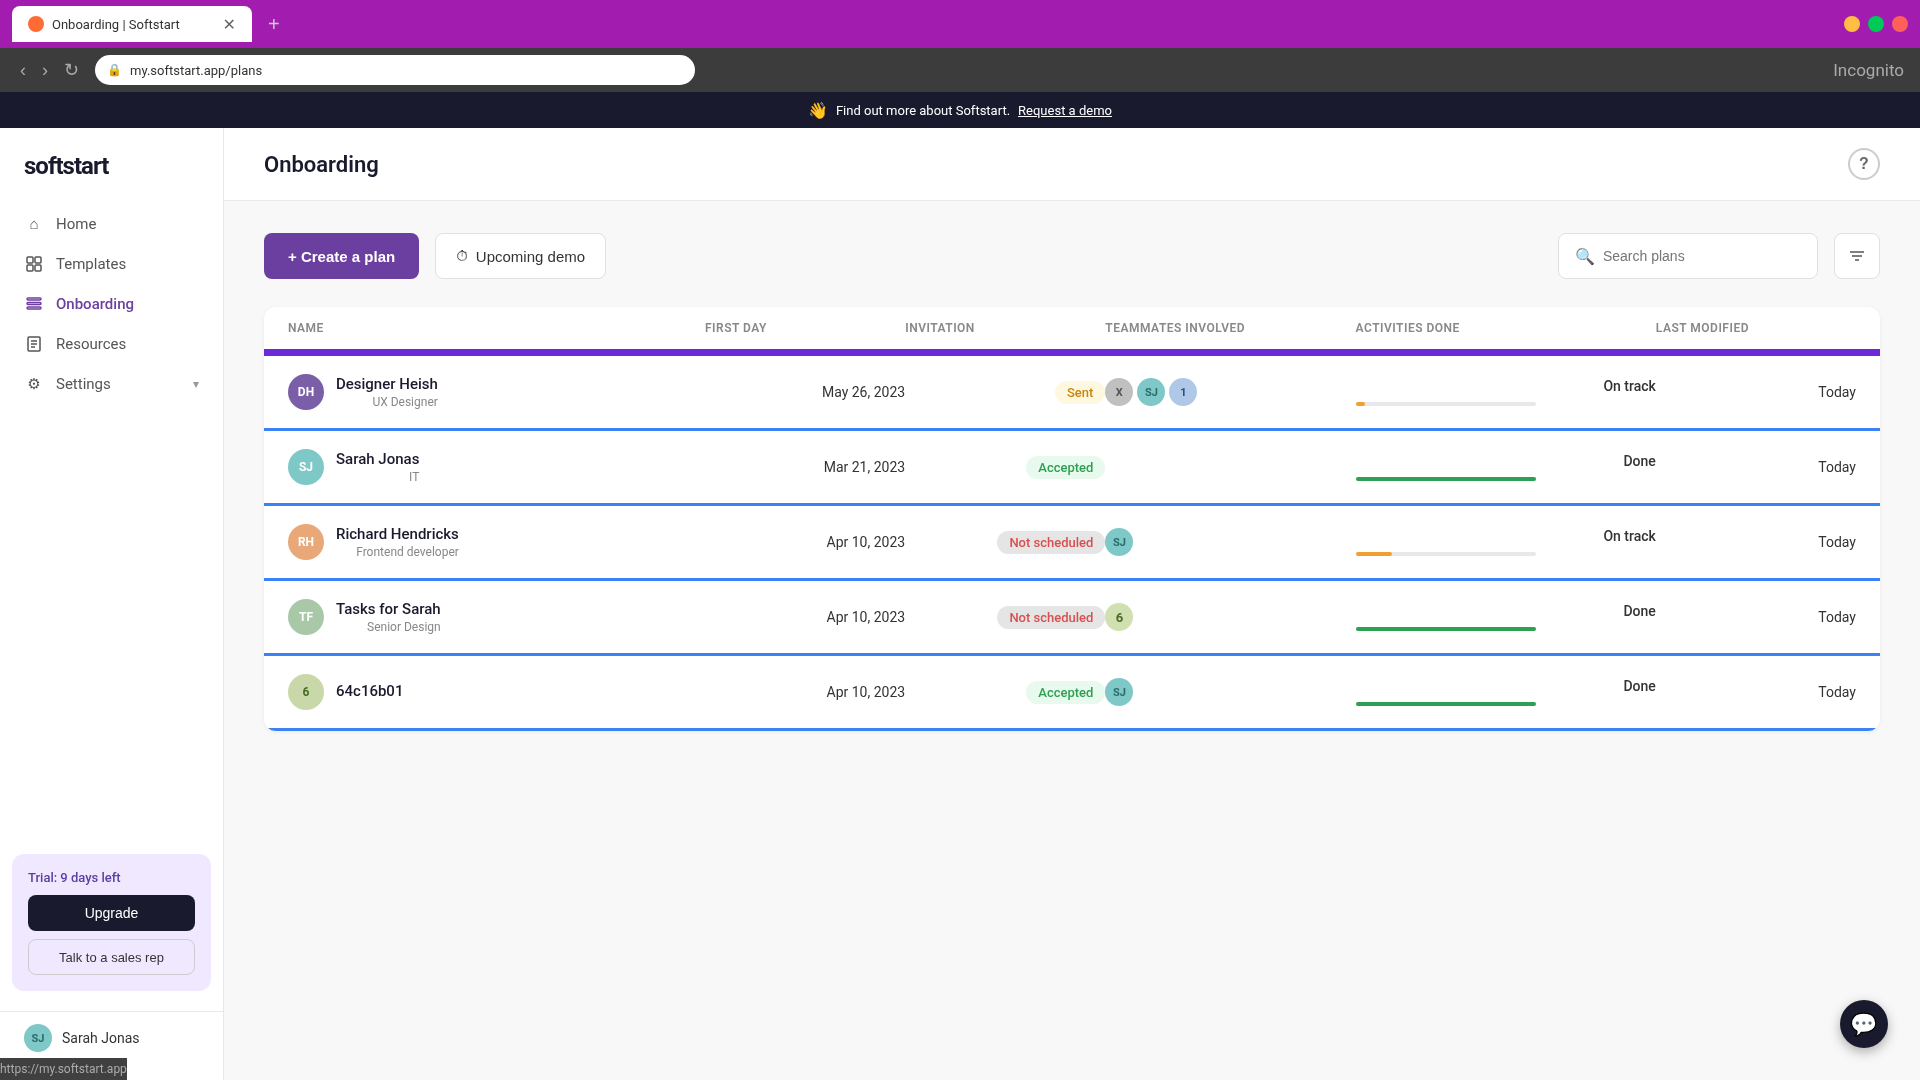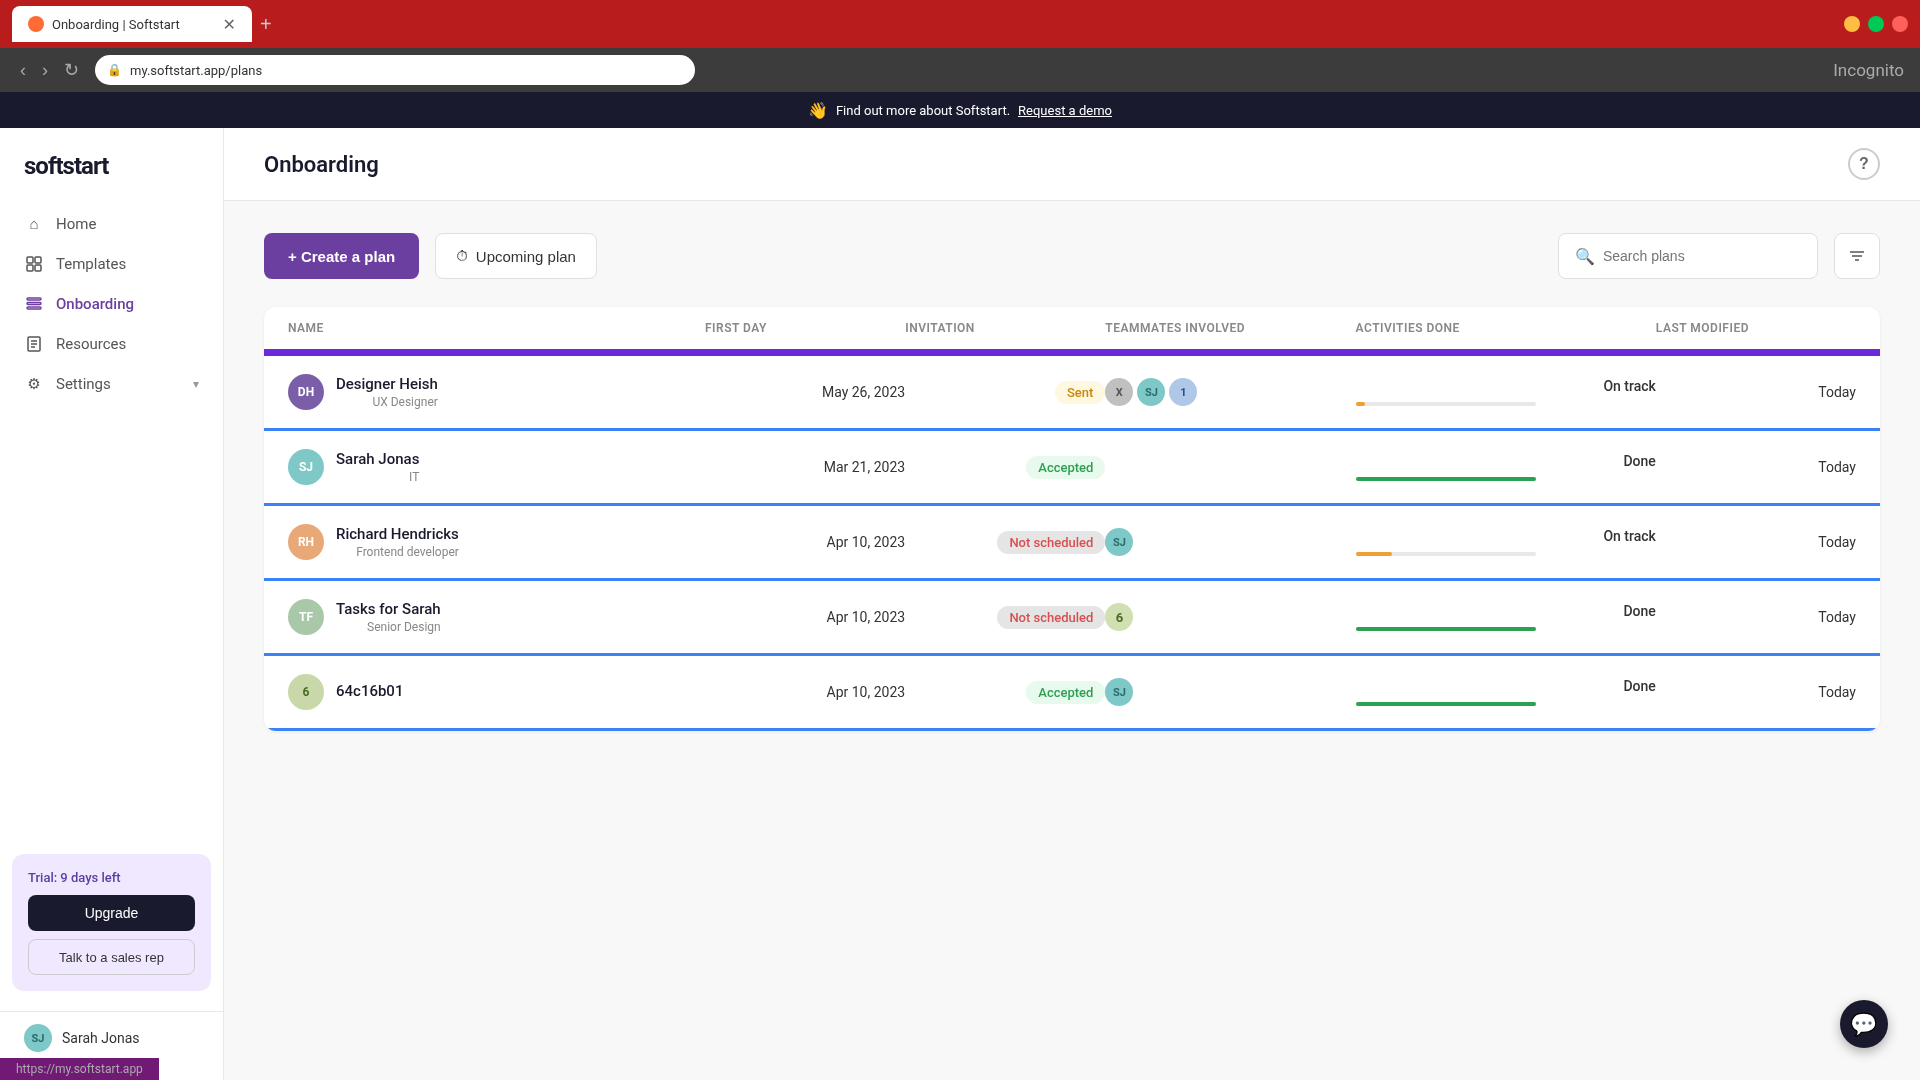--- a/index.html
+++ b/index.html
@@ -1,19 +1,19 @@
 <!DOCTYPE html>
 <html><head>
   <meta charset="utf-8">
   <style>
     * { box-sizing: border-box; margin: 0; padding: 0; }
     body { font-family: -apple-system, BlinkMacSystemFont, 'Segoe UI', Roboto, sans-serif; background: #f5f5f5; width: 1920px; height: 1080px; overflow: hidden; }
 
     
-    .browser-chrome { background: #b91c1c; height: 48px; display: flex; align-items: center; padding: 0 12px; }
+    .browser-chrome { background: #a21caf; height: 48px; display: flex; align-items: center; padding: 0 12px; gap: 8px; }
     .browser-tab { background: #fff; border-radius: 8px 8px 0 0; height: 36px; display: flex; align-items: center; padding: 0 16px; gap: 8px; min-width: 240px; font-size: 13px; color: #333; }
     .tab-favicon { width: 16px; height: 16px; background: #ff6b35; border-radius: 50%; display: flex; align-items: center; justify-content: center; }
     .tab-close { margin-left: auto; color: #666; cursor: pointer; font-size: 16px; }
     .new-tab { background: transparent; border: none; color: #ccc; font-size: 20px; cursor: pointer; padding: 4px 8px; }
     .window-controls { margin-left: auto; display: flex; gap: 8px; }
     .win-btn { width: 16px; height: 16px; border-radius: 50%; border: none; cursor: pointer; }
     .win-minimize { background: #ffbd44; }
     .win-maximize { background: #00ca56; }
     .win-close { background: #ff605c; }
 
@@ -88,21 +88,21 @@
     .activity-bar { height: 4px; border-radius: 2px; }
     .bar-green { background: #2ea052; }
     .bar-orange { background: #f0a030; }
     .last-mod { font-size: 14px; color: #333; }
 
     
     .chat-fab { position: fixed; bottom: 32px; right: 32px; width: 48px; height: 48px; background: #1a1a2e; border-radius: 50%; display: flex; align-items: center; justify-content: center; cursor: pointer; box-shadow: 0 4px 12px rgba(0,0,0,0.3); }
     .chat-fab-icon { color: #fff; font-size: 22px; }
 
     
-    .status-bar { position: fixed; bottom: 0; left: 0; background: #701a75; color: #aaa; font-size: 12px; padding: 4px 16px; }
+    .status-bar { position: fixed; bottom: 0; left: 0; background: #404040; color: #aaa; font-size: 12px; padding: 4px 0; }
   </style>
 </head>
 <body>
 
 <div class="browser-chrome">
   <div class="browser-tab">
     <div class="tab-favicon"></div>
     <span>Onboarding | Softstart</span>
     <span class="tab-close">✕</span>
   </div>
@@ -204,21 +204,21 @@
       <div class="header-right">
         <button class="help-btn">?</button>
       </div>
     </div>
 
     <div class="plans-area">
       <div class="plans-toolbar">
         <button class="create-btn">+ Create a plan</button>
         <button class="upcoming-btn">
           <span>⏱</span>
-          <span>Upcoming plan</span>
+          <span>Upcoming demo</span>
         </button>
         <div class="search-box">
           <span class="search-icon">🔍</span>
           <input type="text" placeholder="Search plans" style="">
         </div>
         <button class="filter-btn">
           <svg width="18" height="18" viewBox="0 0 18 18" fill="none" stroke="#555" stroke-width="1.5">
             <line x1="2" y1="5" x2="16" y2="5"></line>
             <line x1="4" y1="9" x2="14" y2="9"></line>
             <line x1="7" y1="13" x2="11" y2="13"></line>

